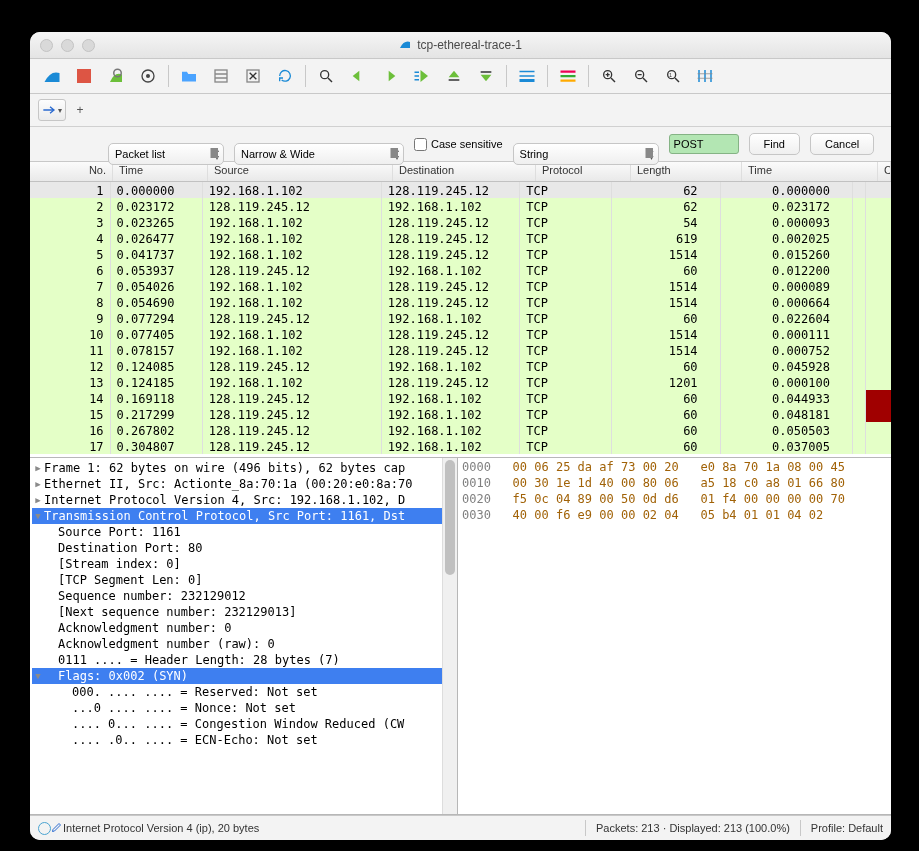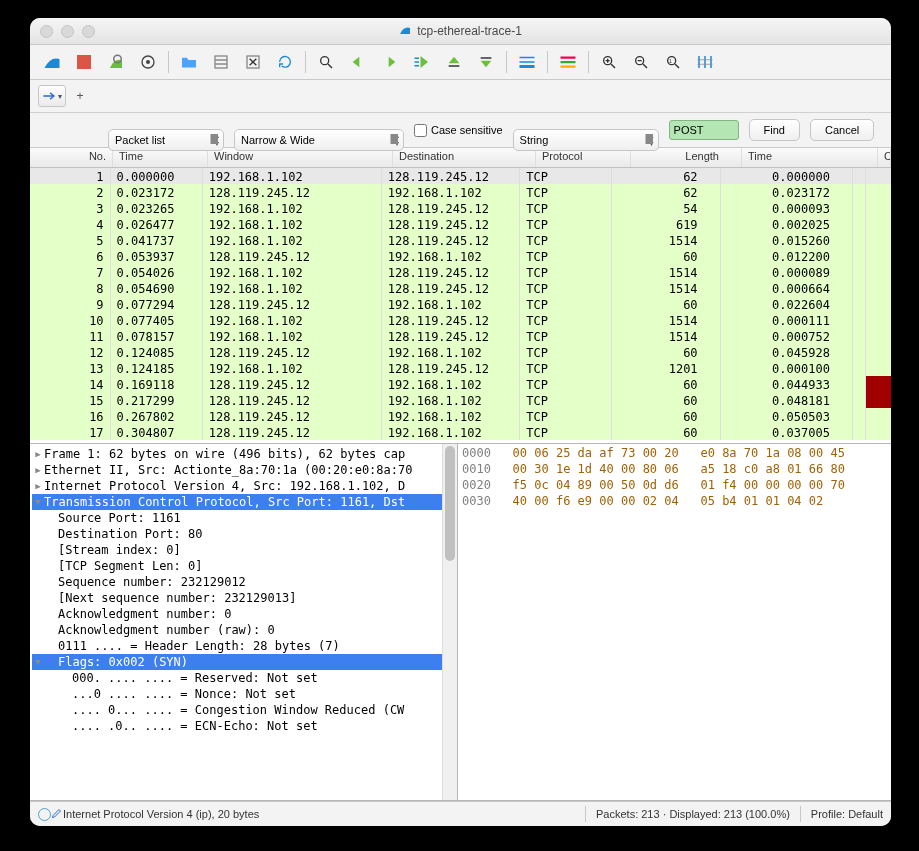--- a/index.html
+++ b/index.html
@@ -1,21 +1,21 @@
 <!DOCTYPE html>
 <html><head>
 <meta charset="utf-8">
 <style>
   html, body {
     margin: 0; padding: 0; background: #000;
     font-family: -apple-system, "Helvetica Neue", Arial, sans-serif;
     font-size: 12px;
   }
   .window {
-    position: absolute; left: 30px; top: 18px; width: 861px; height: 808px;
+    position: absolute; left: 30px; top: 32px; width: 861px; height: 808px;
     background: #ececec; border-radius: 10px;
     box-shadow: 0 18px 50px rgba(0,0,0,0.5), 0 0 0 1px rgba(0,0,0,0.12);
     overflow: hidden; display: flex; flex-direction: column;
   }
   
   .titlebar {
     height: 26px; display:flex; align-items:center;
     background: linear-gradient(#f5f5f5,#e4e4e4);
     border-bottom:1px solid #c8c8c8;
     position: relative;
@@ -303,24 +303,24 @@
     </div>
     <div class="mac-btn">
       <span>Cancel</span>
     </div>
   </div>
 
   <div class="packet-list">
     <div class="plist-header">
       <div class="col c-no">No.</div>
       <div class="col c-time">Time</div>
-      <div class="col c-src">Window</div>
+      <div class="col c-src">Source</div>
       <div class="col c-dst">Destination</div>
       <div class="col c-proto">Protocol</div>
-      <div class="col c-len" style="text-align:right">Length</div>
+      <div class="col c-len" style="text-align:left">Length</div>
       <div class="col c-time2" style="text-align:left">Time</div>
       <div class="col calc-header">Calculated wi</div>
     </div>
     <div class="plist-body" id="plist-body">
         <div class="plist-row sel">
           <div class="col c-no">1</div>
           <div class="col c-time">0.000000</div>
           <div class="col c-src">192.168.1.102</div>
           <div class="col c-dst">128.119.245.12</div>
           <div class="col c-proto">TCP</div>

